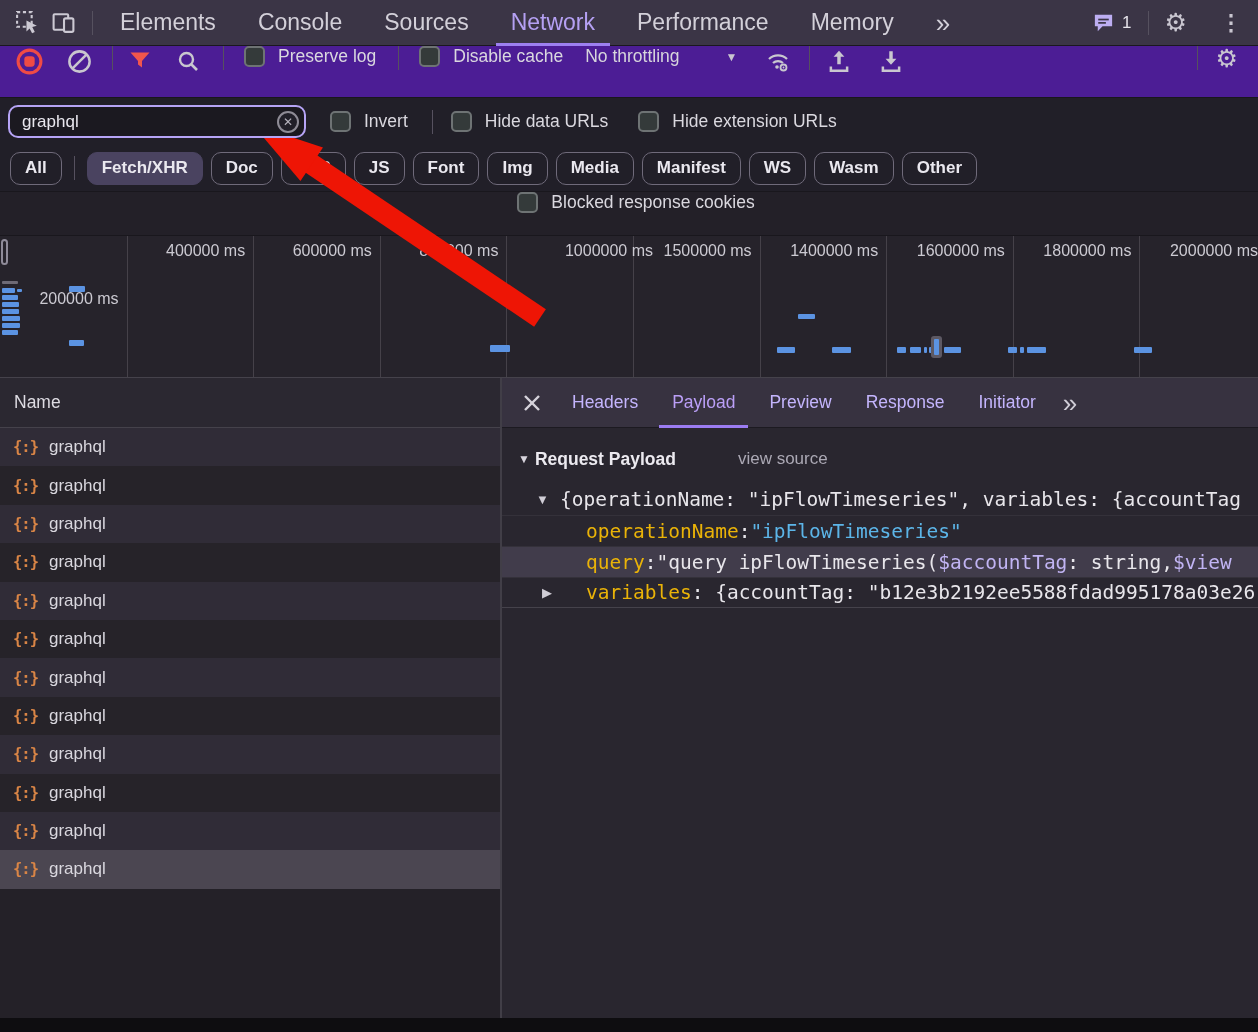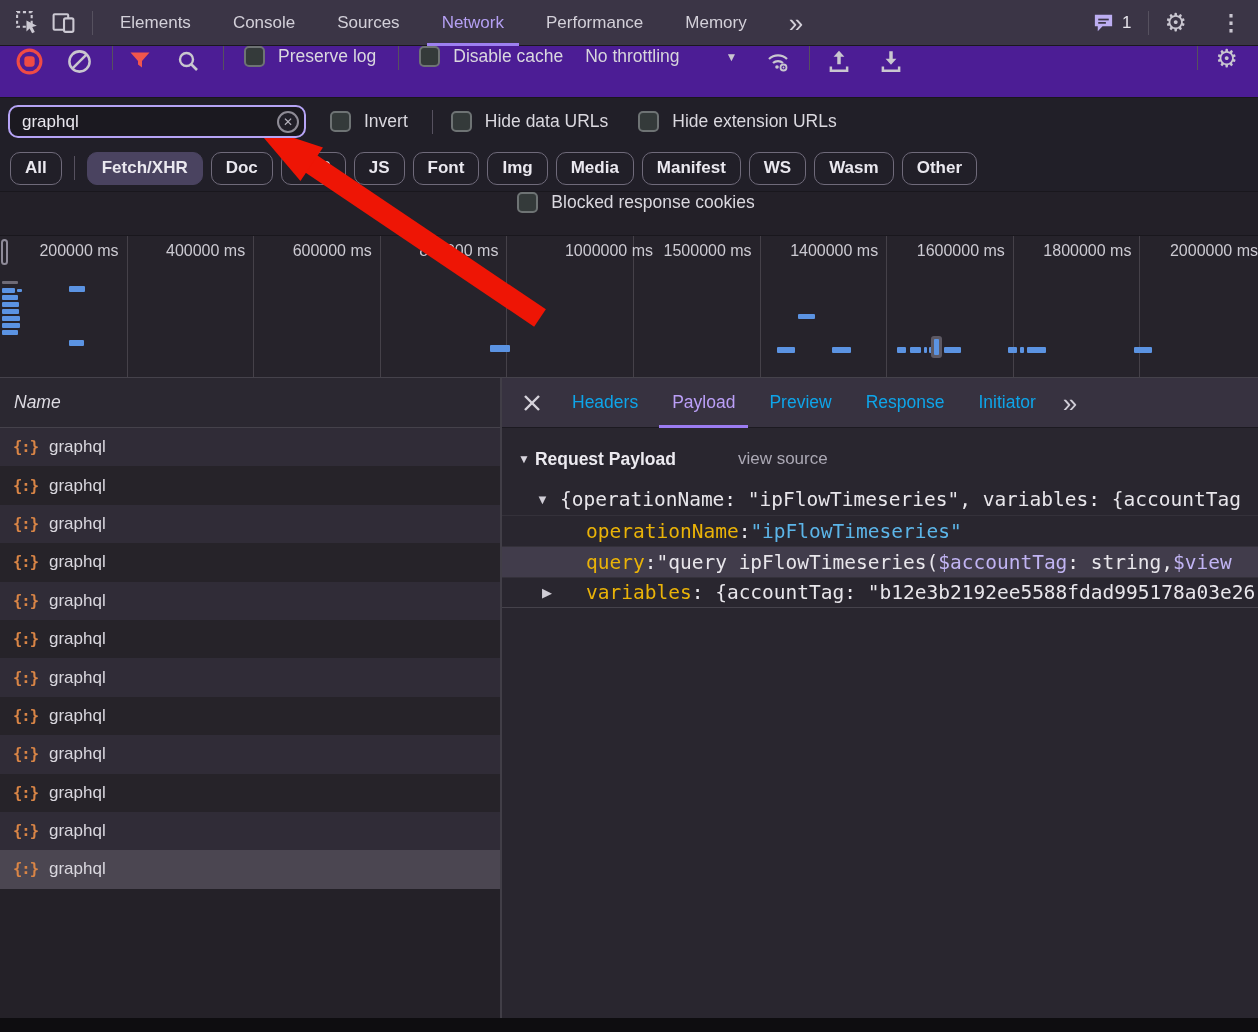--- a/index.html
+++ b/index.html
@@ -9,21 +9,21 @@
 
   
   .tabbar { position:absolute; left:0; top:0; width:1258px; height:46px; background:#3b3546;
             display:flex; align-items:center; border-bottom:1px solid #1a181f; }
   .tb-icon { width:26px; height:26px; display:flex; align-items:center; justify-content:center; flex:none; }
   .tabbar .tb-icon { margin-left:14px; }
   .vdiv { width:1px; height:24px; background:#56515f; flex:none; }
   .tabbar .vdiv { margin:0 6px 0 16px; }
   #main-tabs { display:flex; height:46px; }
   .mtab { position:relative; height:46px; display:flex; align-items:center; padding:0 21px;
-          font-size:17px; color:#d3d0d9; cursor:default; }
+          font-size:23px; color:#d3d0d9; cursor:default; }
   .mtab.sel { color:#b5a0f3; }
   .mtab.sel::after { content:""; position:absolute; left:6px; right:6px; bottom:0; height:3px; background:#9d80f0; }
   .tab-right { margin-left:auto; display:flex; align-items:center; }
   .msgcount { display:flex; align-items:center; gap:7px; font-size:17px; color:#e6e4ea; }
   .tab-right .vdiv { margin:0 16px; }
   .gear-glyph { font-size:25px; color:#c9c6d0; line-height:1; }
   .kebab { font-size:22px; color:#c9c6d0; letter-spacing:0; margin-right:16px; font-weight:bold; }
 
   
   .toolbar { position:absolute; left:0; top:46px; width:1258px; height:52px; background:#4c1d95;
@@ -66,34 +66,34 @@
   .tl-bar { position:absolute; border-radius:1px; }
   .tl-bar.blue { background:#5b93e2; }
   .tl-bar.gray { background:#6e6a75; }
   .tl-bar.marker { background:#5d5964; border-radius:3px; }
   .tl-bar.marker-line { background:#5b93e2; border-radius:1px; }
   .tl-handle { position:absolute; left:1px; top:3px; width:7px; height:26px; border:2px solid #8f8b99; border-radius:4px; }
 
   
   .leftpanel { position:absolute; left:0; top:378px; width:500px; height:640px; background:#242128; }
   .namehdr { height:50px; background:#2b2831; border-bottom:1px solid #45424b; display:flex; align-items:center;
-             padding-left:14px; font-size:17.5px; color:#dedce3;font-style:italic; }
+             padding-left:14px; font-size:17.5px; color:#dedce3; }
   .req-row { height:38.4px; display:flex; align-items:center; padding-left:13px; gap:11px; font-size:17px; color:#dad8df; }
   .req-row.odd { background:#302c37; }
   .req-row.even { background:#262329; }
   .req-row.sel { background:#4b4651; }
   .jsonicon { font-family:"DejaVu Sans Mono",monospace; font-weight:bold; font-size:15.5px; color:#d98546;
               letter-spacing:-1px; flex:none; }
   .panel-div { position:absolute; left:500px; top:378px; width:2px; height:640px; background:#413e47; }
 
   
   .rightpanel { position:absolute; left:502px; top:378px; width:756px; height:640px; background:#29262f; }
   .dtabs { height:50px; background:#373240; display:flex; align-items:center; border-bottom:1px solid #1c1a21; }
   .dclose { width:30px; height:30px; margin-left:15px; margin-right:8px; display:flex; align-items:center; justify-content:center; }
-  .dtab { position:relative; height:50px; display:flex; align-items:center; padding:0 17px; font-size:17.5px; color:#0ea5e9; }
+  .dtab { position:relative; height:50px; display:flex; align-items:center; padding:0 17px; font-size:17.5px; color:#c4b5fd; }
   .dtab.sel { color:#bb9ff7; }
   .dtab.sel::after { content:""; position:absolute; left:4px; right:4px; bottom:0; height:3px; background:#9b7cf2; }
   .dmore { font-size:26px; color:#cfccd6; margin-left:10px; line-height:0; }
 
   .payload { position:relative; padding-top:14px; }
   .p-head { height:34px; display:flex; align-items:center; padding-left:16px; }
   .p-head .tri { font-size:12px; color:#d7d4dd; margin-right:5px; }
   .p-title { font-size:17.5px; font-weight:bold; color:#eceaf0; }
   .p-viewsrc { font-size:17px; color:#aba8b4; margin-left:62px; }
   .prow { height:31px; display:flex; align-items:center; font-family:"DejaVu Sans Mono",monospace;
@@ -264,21 +264,21 @@
   </span>
   <span class="cbrow">
     <span class="cb"></span>
     <span class="cblabel">3rd-party requests</span>
   </span>
 </div>
 
 <div class="timeline" id="timeline">
   <span class="tl-handle"></span>
 <div class="tl-line" style="left: 126.6px;"></div>
-    <div class="tl-label" style="left: 118.6px;">200000 ms</div>
+    <div class="tl-label" style="left: 118.6px; margin-top: 48px;">200000 ms</div>
     <div class="tl-line" style="left: 253.2px;"></div>
     <div class="tl-label" style="left: 245.2px;">400000 ms</div>
     <div class="tl-line" style="left: 379.8px;"></div>
     <div class="tl-label" style="left: 371.8px;">600000 ms</div>
     <div class="tl-line" style="left: 506.4px;"></div>
     <div class="tl-label" style="left: 498.4px;">800000 ms</div>
     <div class="tl-line" style="left: 633px;"></div>
     <div class="tl-label" style="left: 653px;">1000000 ms</div>
     <div class="tl-line" style="left: 759.6px;"></div>
     <div class="tl-label" style="left: 751.6px;">1500000 ms</div>

